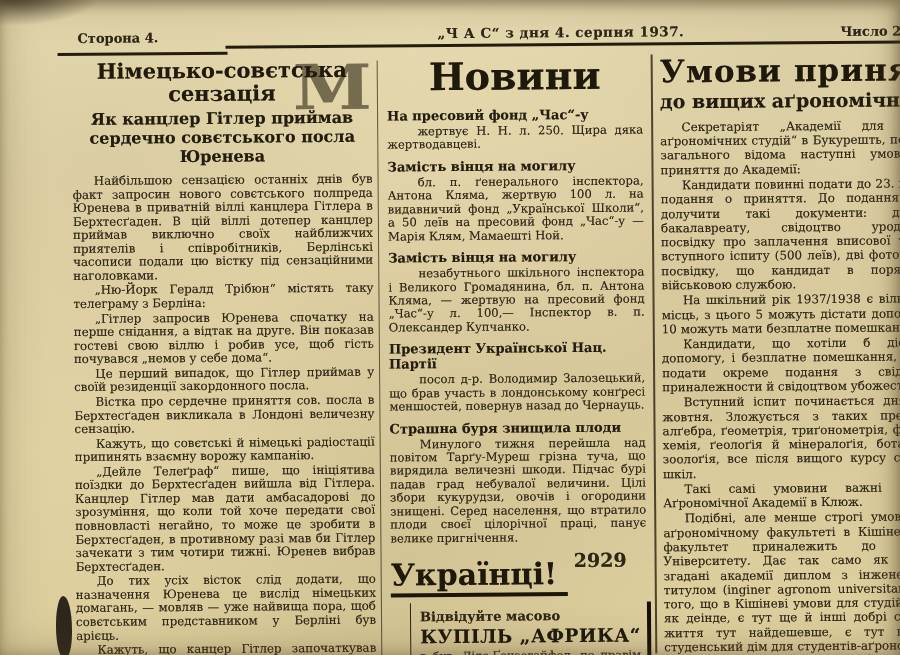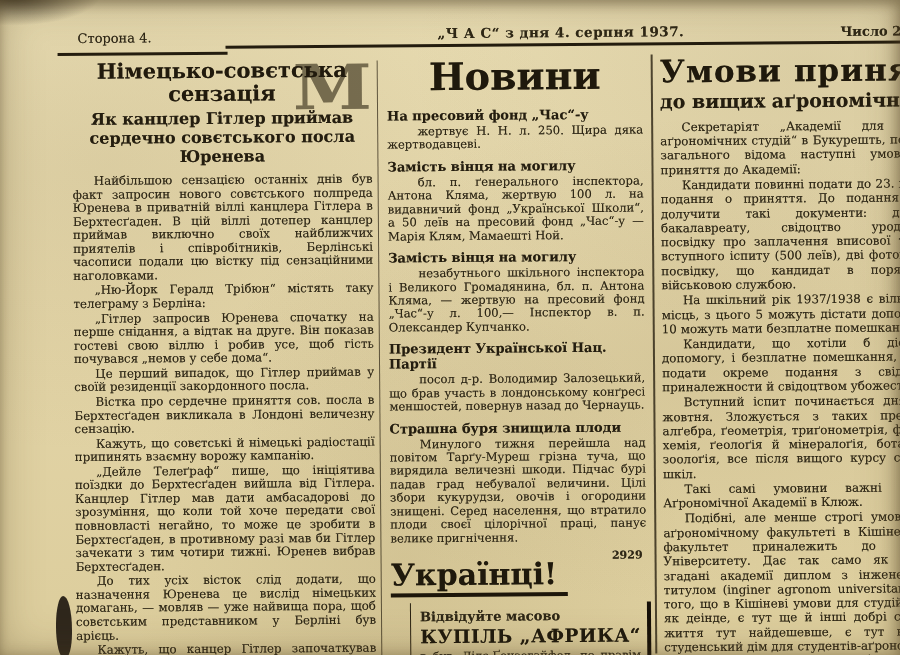--- a/index.html
+++ b/index.html
@@ -19,21 +19,21 @@
       radial-gradient(ellipse at 90% 10%, rgba(110,92,52,.10), transparent 35%),
       linear-gradient(180deg, #e8dcb2 0%, #e3d5a8 45%, #dccd9c 100%);
   }
   .sheet {
     position: absolute; inset: 0; z-index: 2;
     transform: rotate(-0.45deg);
     transform-origin: 50% 55%;
     text-shadow: 0 0 .5px rgba(46,39,22,.55);
   }
   
-  .hdr-left  { position: absolute; left: 80px;  top: 28px; font-size: 13px; font-weight: normal; }
+  .hdr-left  { position: absolute; left: 80px;  top: 28px; font-size: 13px; font-weight: bold; }
   .hdr-center{ position: absolute; left: 440px; top: 25px; font-size: 13.5px; font-weight: bold; letter-spacing: .5px; }
   .hdr-right { position: absolute; left: 843px; top: 27px; font-size: 13px; font-weight: bold; white-space: nowrap; }
   .rule-a { position: absolute; left: 60px;  top: 50px; width: 170px; height: 2.5px; background: #241d0f; }
   .rule-b { position: absolute; left: 228px; top: 44px; width: 680px; height: 3px;   background: #241d0f; }
   
   .vline1 { position: absolute; left: 379px; top: 60px; height: 595px; width: 1.2px; background: rgba(40,32,16,.7); }
   .vline2 { position: absolute; left: 653px; top: 56px; height: 599px; width: 2px;   background: rgba(40,32,16,.8); }
   
   .ghost { position: absolute; left: 300px; top: 50px; font-size: 62px; font-weight: bold;
            color: rgba(100,88,58,.33); transform: scaleX(1.15); }
@@ -46,21 +46,21 @@
   .t1 { font-size: 21px; font-weight: bold; text-align: center; line-height: 1.08; margin: 0 0 5px; color: #211a0d; }
   .t2 { font-size: 16px; font-weight: bold; text-align: center; line-height: 1.18; margin: 0 0 7px; color: #241d0f; }
   .bp { font-size: 11.8px; line-height: 1.15; text-align: justify; text-indent: 1.8em; margin: 0 0 1px; }
   
   .news-title { font-size: 38px; font-weight: bold; text-align: center; line-height: 1; margin: 0 0 12px; color: #1f190c; }
   .news-item  { margin-bottom: 7px; }
   .news-head  { font-size: 13px; font-weight: bold; margin: 0 0 2px; color: #241d0f; }
   .news-body  { font-size: 11.6px; line-height: 1.16; text-align: justify; text-indent: 2.6em; margin: 0; }
   
   .ad-sec { position: relative; margin-top: 2px; }
-  .ad-number   { position: absolute; right: 4px; top: -2px; font-size: 11px; font-weight: bold; }
+  .ad-number   { position: absolute; right: 20px; top: -2px; font-size: 19px; font-weight: bold; }
   .ad-headline { display: inline-block; font-size: 30px; font-weight: bold; line-height: 1;
                  border-bottom: 4px solid #1d160a; padding: 0 10px 3px 0; margin: 8px 0 6px; color: #1f190c; }
   .ad-row  { display: flex; align-items: stretch; height: 200px; }
   .ad-bar  { width: 12px; background: #150f07; margin-right: 6px; }
   .ad-box  { flex: 1; margin-left: 7px; border-left: 1.5px solid #2a2212; border-right: 4px solid #150f07;
              padding: 6px 6px 0 9px; }
   .ad-invite { font-size: 13px; font-weight: bold; margin: 0 0 2px; }
   .ad-name   { font-size: 18.5px; font-weight: bold; letter-spacing: .5px; margin: 0 0 3px; white-space: nowrap; color: #1f190c; }
   .ad-body   { font-size: 11.4px; line-height: 1.18; text-align: justify; margin: 0 0 4px; }
   

